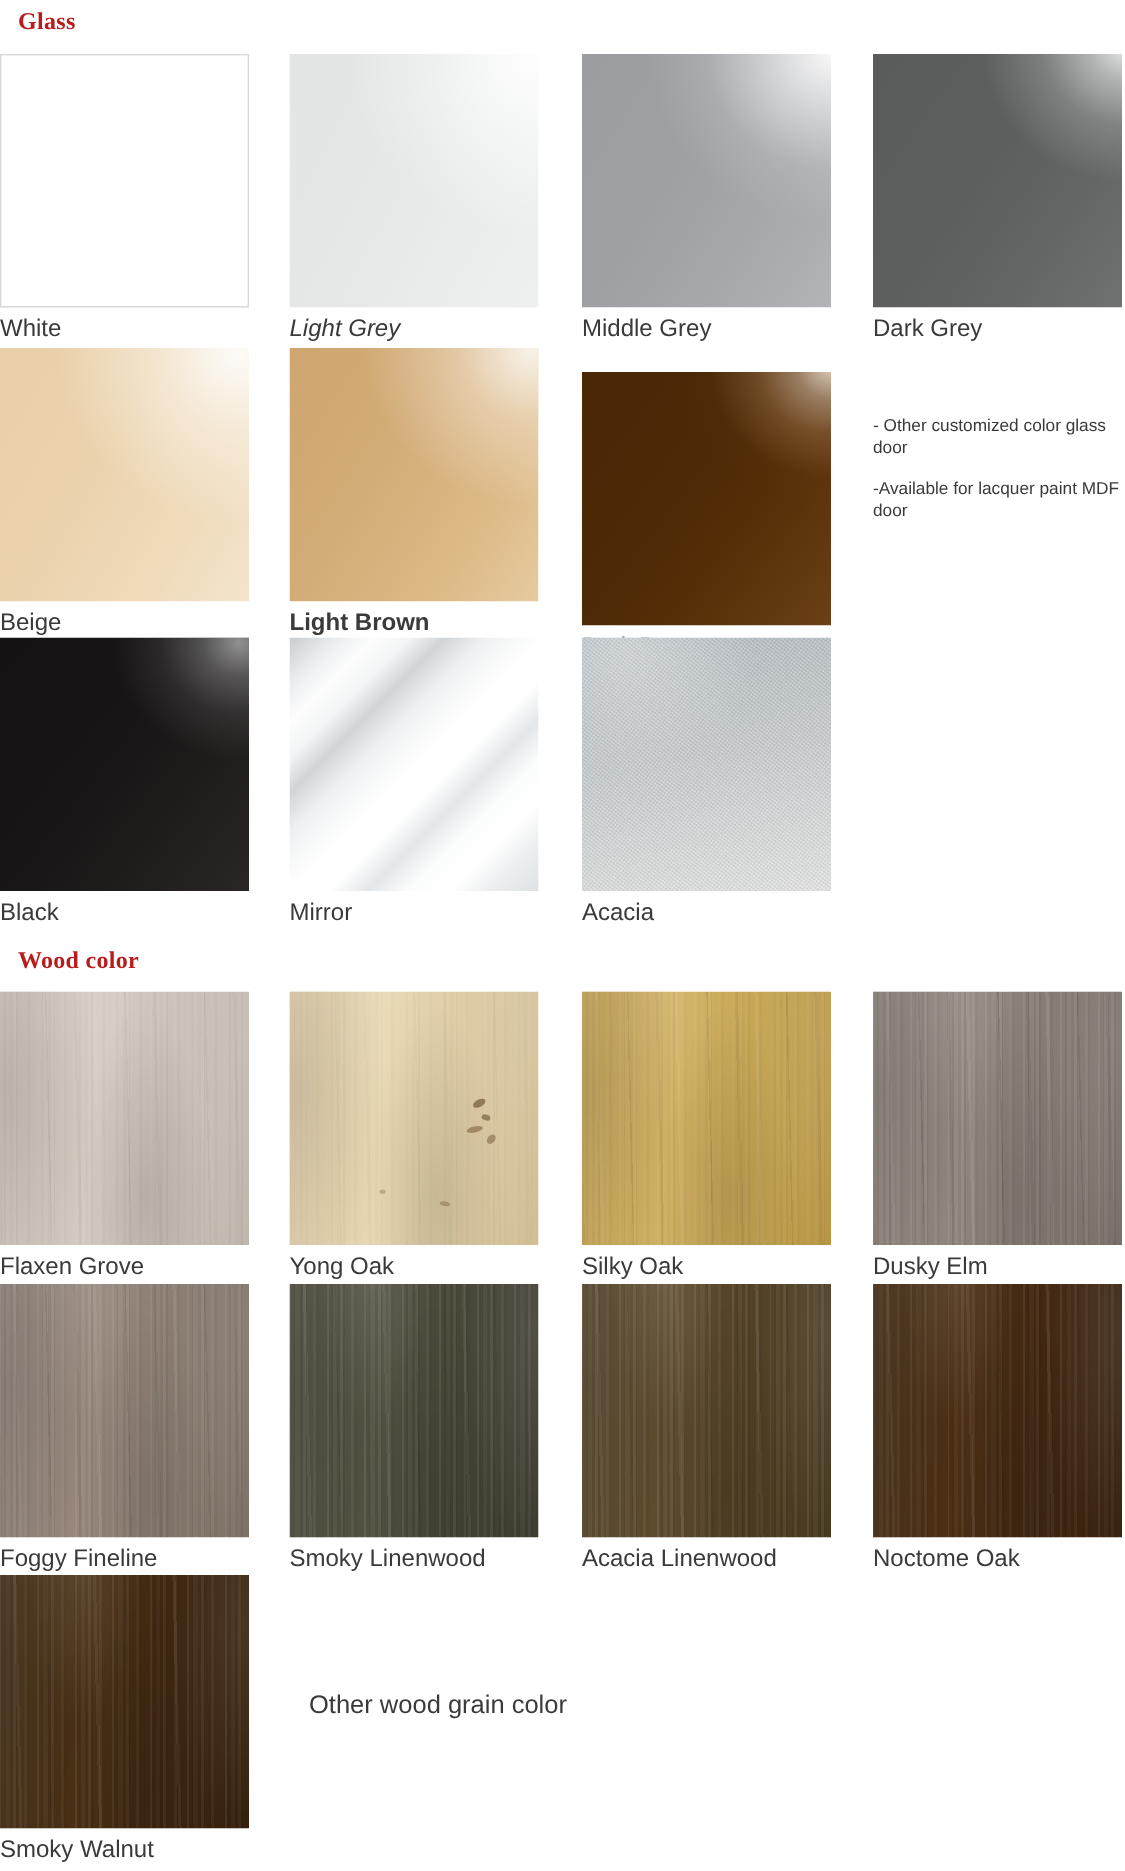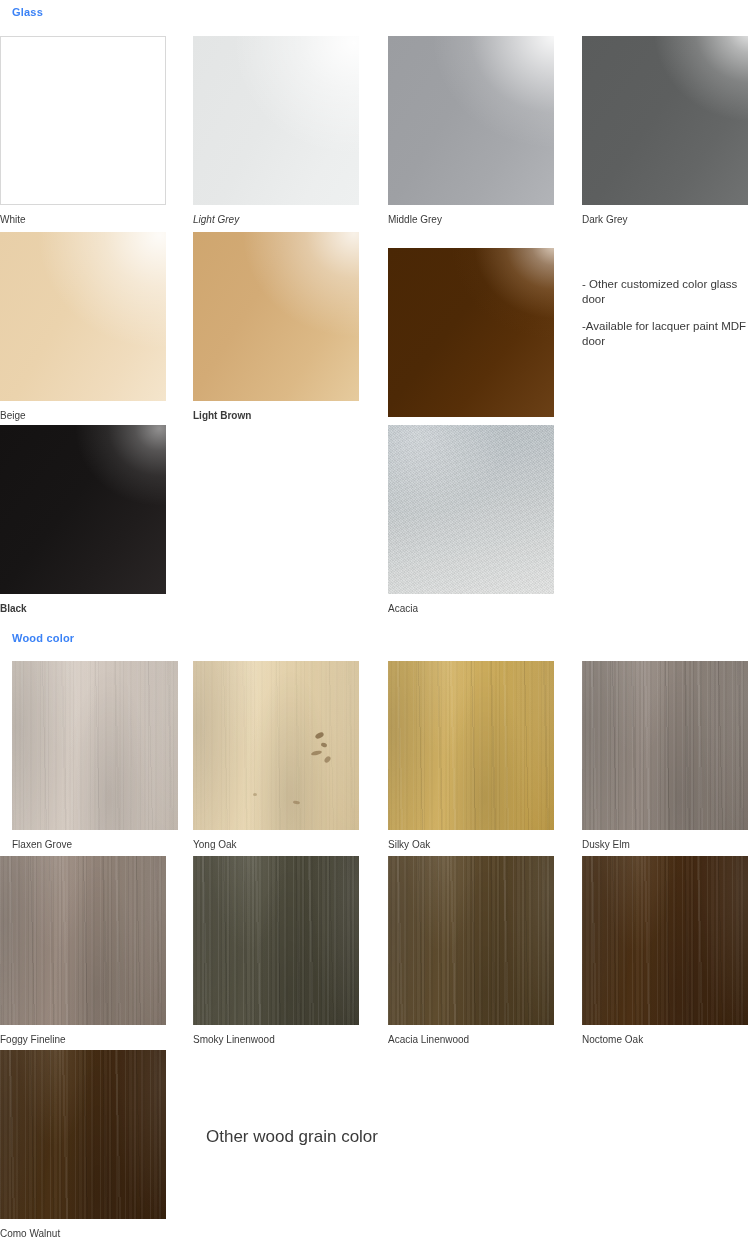--- a/index.html
+++ b/index.html
@@ -10,39 +10,40 @@
     font-family:"Liberation Sans","DejaVu Sans",sans-serif;
     color:#333333;
     overflow:hidden;
     position:relative;
   }
   .page{position:relative;width:750px;height:1247px;}
 
   
   .section-heading{
     position:absolute;
-    font-size:11px;
+    font-size:16px;
     font-weight:bold;
-    color:#3b82f6;
+    color:#b91c1c;
     letter-spacing:.2px;
     white-space:nowrap;
+    font-family:Liberation Serif, serif;
   }
 
   
   .cell{position:absolute;}
   .swatch{
     width:166px;height:169px;
     position:relative;
     overflow:hidden;
     background:#ffffff;
   }
   .swatch.bordered{box-sizing:border-box;border:1px solid #d8d8d8;}
   .swatch .layer{position:absolute;inset:0;}
   .label{
-    font-size:10px;
+    font-size:16px;
     color:#3a3a3a;
     margin-top:8px;
     white-space:nowrap;
     line-height:14px;
   }
 
   
   .g-white{background:#ffffff;}
 
   .g-lightgrey{
@@ -261,38 +262,44 @@
       <div class="layer g-darkbrown"></div>
     </div>
     <div class="label">Dark Brown</div>
   </div>
 
   <div class="note" style="left:582px;top:277px;">
     <p>- Other customized color glass door</p>
     <p>-Available for lacquer paint MDF door</p>
   </div>
 
-  <div class="cell" style="left:0px;top:425px;font-weight:bold;">
+  <div class="cell" style="left:0px;top:425px;">
     <div class="swatch">
       <div class="layer g-black"></div>
     </div>
     <div class="label">Black</div>
   </div>
 
+  <div class="cell" style="left:193px;top:425px;">
+    <div class="swatch">
+      <div class="layer g-mirror"></div>
+    </div>
+    <div class="label">Mirror</div>
+  </div>
 
   <div class="cell" style="left:388px;top:425px;">
     <div class="swatch">
       <div class="layer g-frosted"></div>
     </div>
     <div class="label">Acacia</div>
   </div>
 
   <div class="section-heading" style="left:12px;top:632px;">Wood color</div>
 
-  <div class="cell" style="left:0px;top:661px;margin-left:12px;">
+  <div class="cell" style="left:0px;top:661px;">
     <div class="swatch">
       <div class="wood w-flaxen">
         <div class="grain"></div>
           <div class="grain2"></div>
           <div class="figure"></div>
           <div class="sheen"></div>
       </div>
     </div>
     <div class="label">Flaxen Grove</div>
   </div>
@@ -391,18 +398,18 @@
 
   <div class="cell" style="left:0px;top:1050px;">
     <div class="swatch">
       <div class="wood w-como">
         <div class="grain"></div>
           <div class="grain2"></div>
           <div class="figure"></div>
           <div class="sheen"></div>
       </div>
     </div>
-    <div class="label">Como Walnut</div>
+    <div class="label">Smoky Walnut</div>
   </div>
 
   <div class="free-text" style="left:206px;top:1127px;">Other wood grain color</div>
 
 </div>
 
 </body></html>

